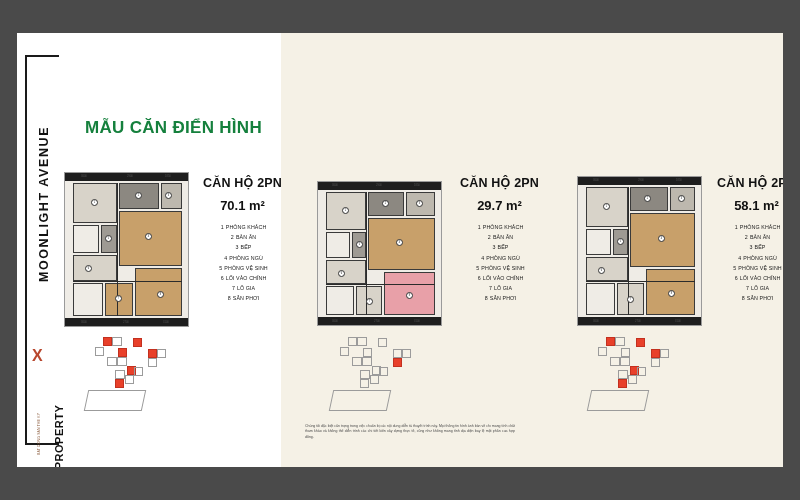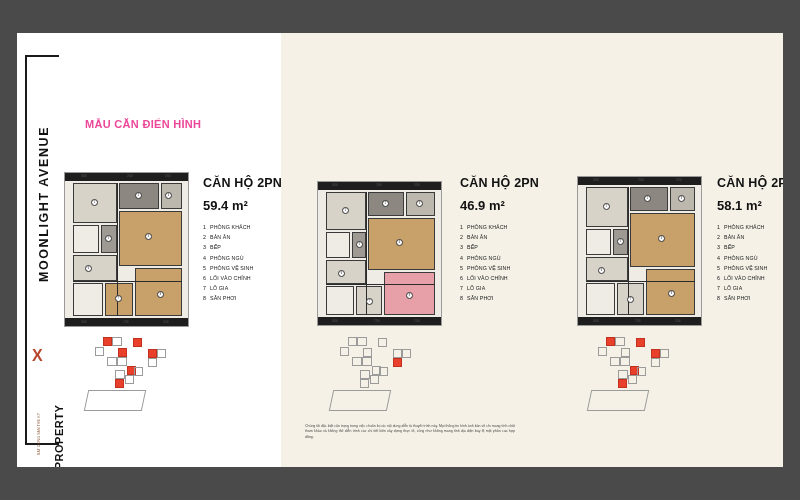--- a/index.html
+++ b/index.html
@@ -106,30 +106,31 @@
     bottom: 96px;
     font-size: 16px;
     color: #b8472e;
     font-weight: bold;
   }
 
   .main-title {
     position: absolute;
     left: 68px;
     top: 85px;
-    font-size: 11px;
+    font-size: 17px;
     font-weight: bold;
     letter-spacing: 0.3px;
-    color: #ec4899;
+    color: #15803d;
     white-space: nowrap;
   }
 
   
   .unit {
     position: absolute;
+    text-align: center;
   }
   .unit-title {
     font-size: 12.5px;
     font-weight: bold;
     color: #111;
     letter-spacing: 0.2px;
     white-space: nowrap;
   }
   .unit-area {
     font-size: 13px;
@@ -276,21 +277,21 @@
     <div class="mark" style="left:92px; top:118px;">8</div>
     <div class="dim" style="left:16px; top:2px;">3600</div>
     <div class="dim" style="left:62px; top:2px;">2900</div>
     <div class="dim" style="left:100px; top:2px;">1850</div>
     <div class="dim" style="left:16px; top:148px;">3600</div>
     <div class="dim" style="left:58px; top:148px;">2700</div>
     <div class="dim" style="left:98px; top:148px;">3100</div>
   </div>
   <div class="unit" style="left:186px; top:143px;">
     <div class="unit-title">CĂN HỘ 2PN</div>
-    <div class="unit-area">59.4 m²</div>
+    <div class="unit-area">70.1 m²</div>
     <div class="legend">
       <div class="legend-row"><span class="legend-num">1</span><span>PHÒNG KHÁCH</span></div>
       <div class="legend-row"><span class="legend-num">2</span><span>BÀN ĂN</span></div>
       <div class="legend-row"><span class="legend-num">3</span><span>BẾP</span></div>
       <div class="legend-row"><span class="legend-num">4</span><span>PHÒNG NGỦ</span></div>
       <div class="legend-row"><span class="legend-num">5</span><span>PHÒNG VỆ SINH</span></div>
       <div class="legend-row"><span class="legend-num">6</span><span>LỐI VÀO CHÍNH</span></div>
       <div class="legend-row"><span class="legend-num">7</span><span>LÔ GIA</span></div>
       <div class="legend-row"><span class="legend-num">8</span><span>SÂN PHƠI</span></div>
     </div>
@@ -340,21 +341,21 @@
     <div class="mark" style="left:88px; top:110px;">8</div>
     <div class="dim" style="left:14px; top:2px;">3600</div>
     <div class="dim" style="left:58px; top:2px;">2900</div>
     <div class="dim" style="left:96px; top:2px;">1850</div>
     <div class="dim" style="left:14px; top:138px;">3600</div>
     <div class="dim" style="left:56px; top:138px;">2700</div>
     <div class="dim" style="left:96px; top:138px;">3100</div>
   </div>
   <div class="unit" style="left:443px; top:143px;">
     <div class="unit-title">CĂN HỘ 2PN</div>
-    <div class="unit-area">46.9 m²</div>
+    <div class="unit-area">29.7 m²</div>
     <div class="legend">
       <div class="legend-row"><span class="legend-num">1</span><span>PHÒNG KHÁCH</span></div>
       <div class="legend-row"><span class="legend-num">2</span><span>BÀN ĂN</span></div>
       <div class="legend-row"><span class="legend-num">3</span><span>BẾP</span></div>
       <div class="legend-row"><span class="legend-num">4</span><span>PHÒNG NGỦ</span></div>
       <div class="legend-row"><span class="legend-num">5</span><span>PHÒNG VỆ SINH</span></div>
       <div class="legend-row"><span class="legend-num">6</span><span>LỐI VÀO CHÍNH</span></div>
       <div class="legend-row"><span class="legend-num">7</span><span>LÔ GIA</span></div>
       <div class="legend-row"><span class="legend-num">8</span><span>SÂN PHƠI</span></div>
     </div>

